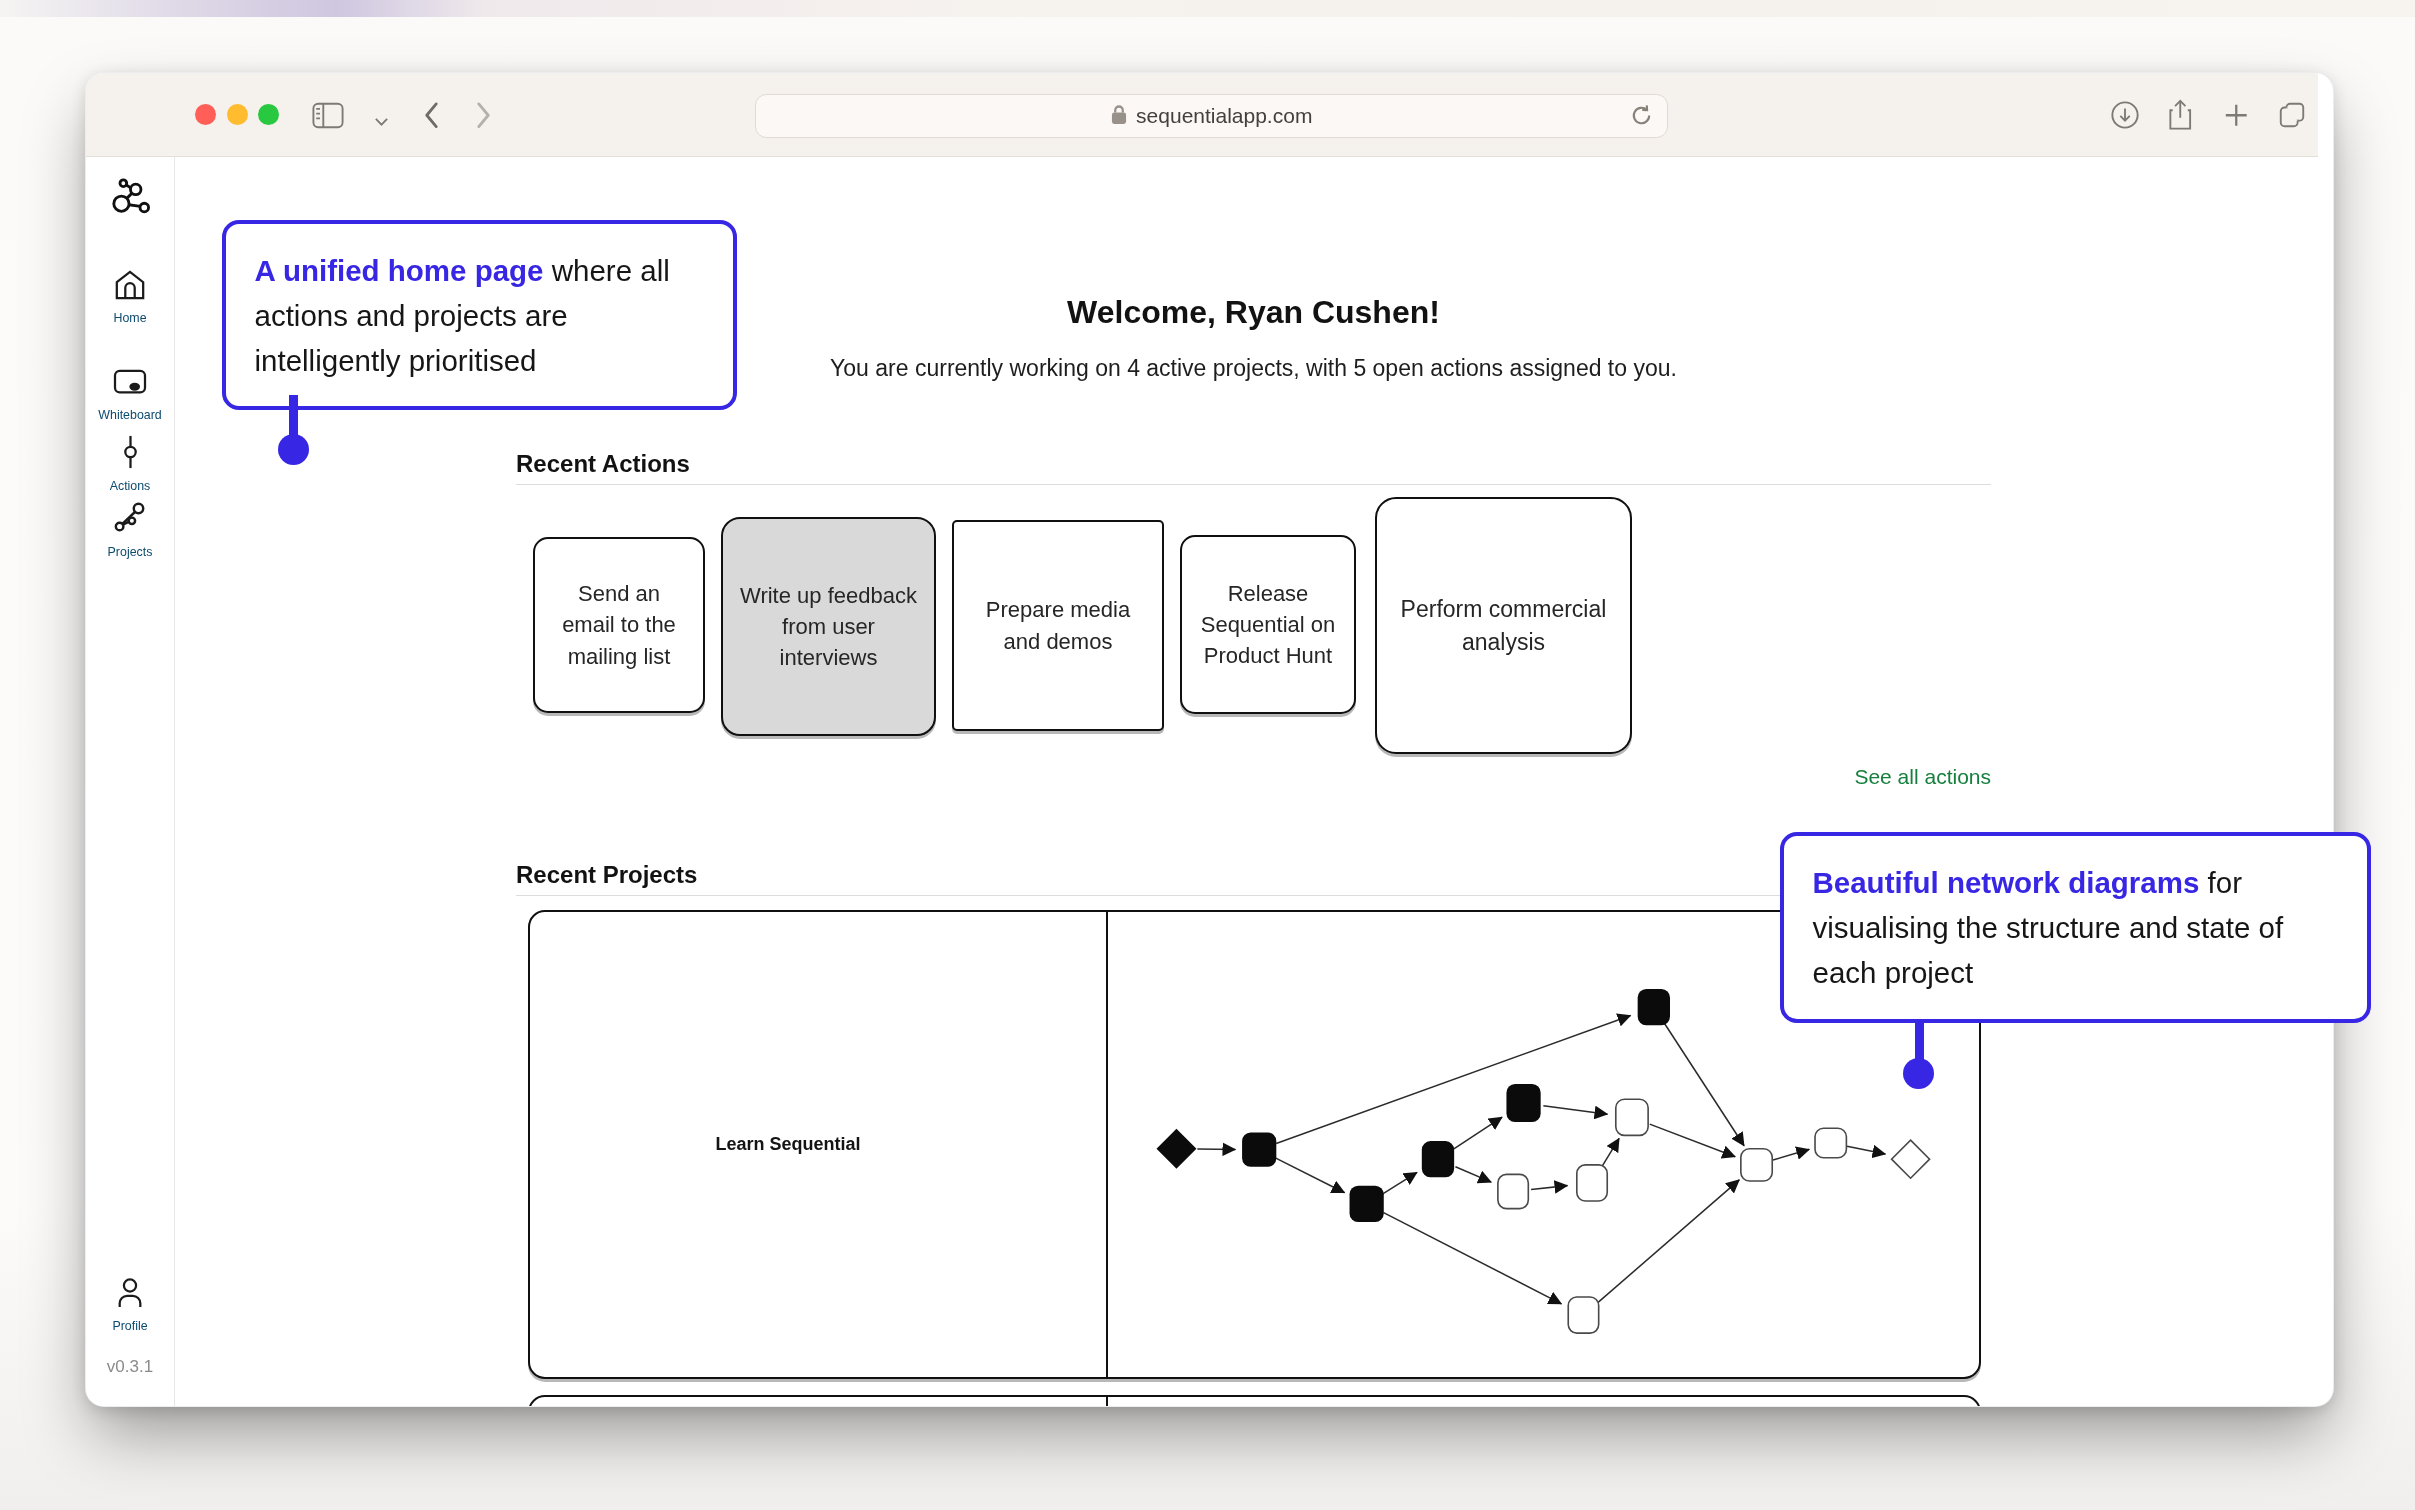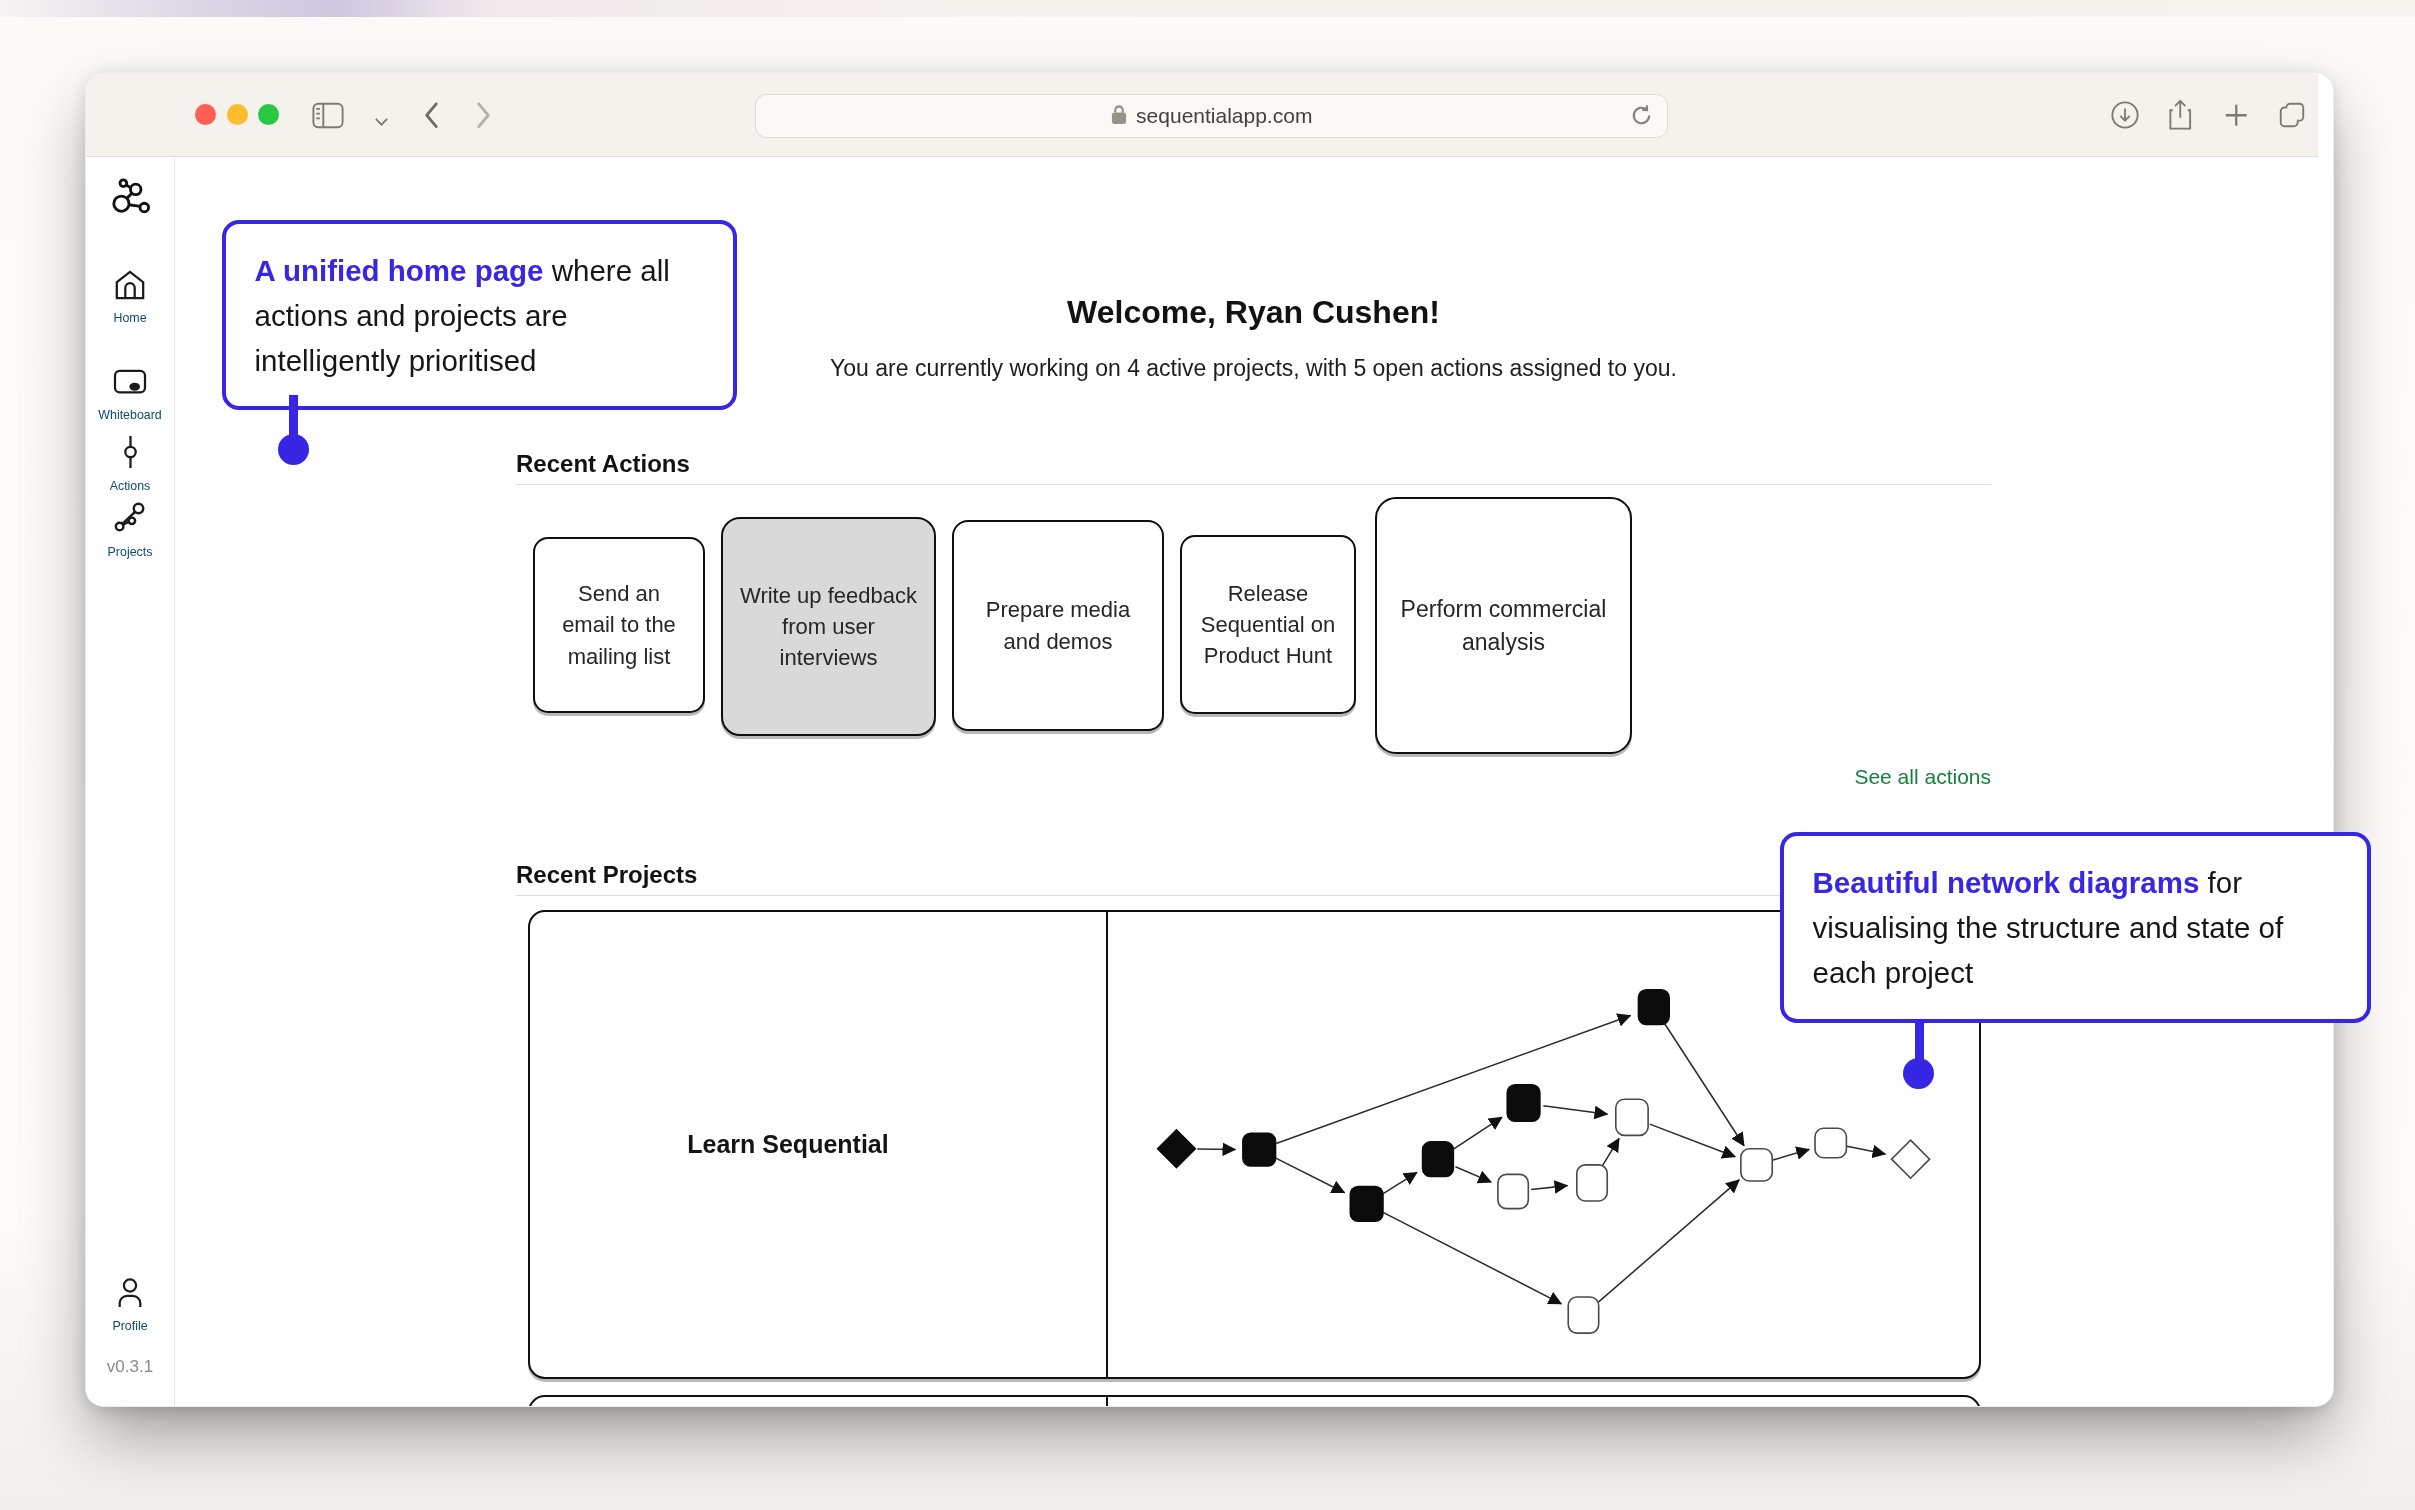--- a/index.html
+++ b/index.html
@@ -35,30 +35,30 @@
   .subtitle{position:absolute;left:430px;top:282px;width:1475px;text-align:center;font-size:23px;color:#1e1e1e;}
   .sec-head{position:absolute;left:430px;width:1475px;font-size:24px;font-weight:700;color:#121212;}
   .sec-rule{position:absolute;left:430px;width:1475px;height:0;border-top:1.9px solid #dcdcdc;}
   .rh-actions{top:377px;} .rule-actions{top:411px;}
   .rh-projects{top:788px;} .rule-projects{top:822px;}
   .action-card{position:absolute;background:#fff;border:2.9px solid #101010;border-radius:15px;
     box-shadow:0 2.9px 0 rgba(0,0,0,0.28);display:flex;align-items:center;justify-content:center;text-align:center;
     font-size:22px;line-height:1.42;color:#262626;padding:0 17px;box-sizing:border-box;}
   .c0{left:447px;top:464px;width:172px;height:176px;}
   .c1{left:635px;top:444px;width:215px;height:219px;border-radius:19px;}
-  .c2{left:866px;top:447px;width:212px;height:211px;border-radius:16px;}
+  .c2{left:866px;top:447px;width:212px;height:211px;border-radius:5px;}
   .c3{left:1094px;top:462px;width:176px;height:179px;}
   .c4{left:1289px;top:424px;width:257px;height:257px;border-radius:21px;font-size:23px;}
   .card-gray{background:var(--card-gray,#d9d9d9);}
   .see-all{position:absolute;left:430px;top:692px;width:1475px;text-align:right;font-size:21px;color:#15803d;}
   .proj-row{position:absolute;left:442px;top:837px;width:1453px;height:469px;background:#fff;
     border:2.9px solid #101010;border-radius:17px;box-shadow:0 2.9px 0 rgba(0,0,0,0.28);box-sizing:border-box;}
   .proj-row .vdiv{position:absolute;left:576px;top:0;bottom:0;width:1.9px;background:#101010;}
   .proj-name{position:absolute;left:0;top:0;width:516px;height:100%;display:flex;align-items:center;justify-content:center;
-    font-size:25px;font-weight:600;color:#141414;}
+    font-size:18px;font-weight:600;color:#141414;}
   .diagram{position:absolute;left:578px;top:0;width:872px;height:463px;}
   .proj-row2{position:absolute;left:442px;top:1322px;width:1453px;height:57px;background:#fff;
     border:2.9px solid #101010;border-radius:17px 17px 0 0;box-sizing:border-box;}
   .proj-row2 .vdiv{position:absolute;left:576px;top:0;bottom:0;width:1.9px;background:#101010;}
   
   .callout{position:absolute;background:#fff;border:4.8px solid var(--accent,#3726e3);border-radius:17px;
     box-sizing:border-box;padding:25px 28.5px;font-size:29.5px;line-height:1.52;color:#161616;}
   .callout .hl{color:var(--accent,#3726e3);font-weight:700;}
   .co1{left:222px;top:220px;width:515px;height:190px;}
   .co2{left:1780px;top:832px;width:591px;height:191px;}

